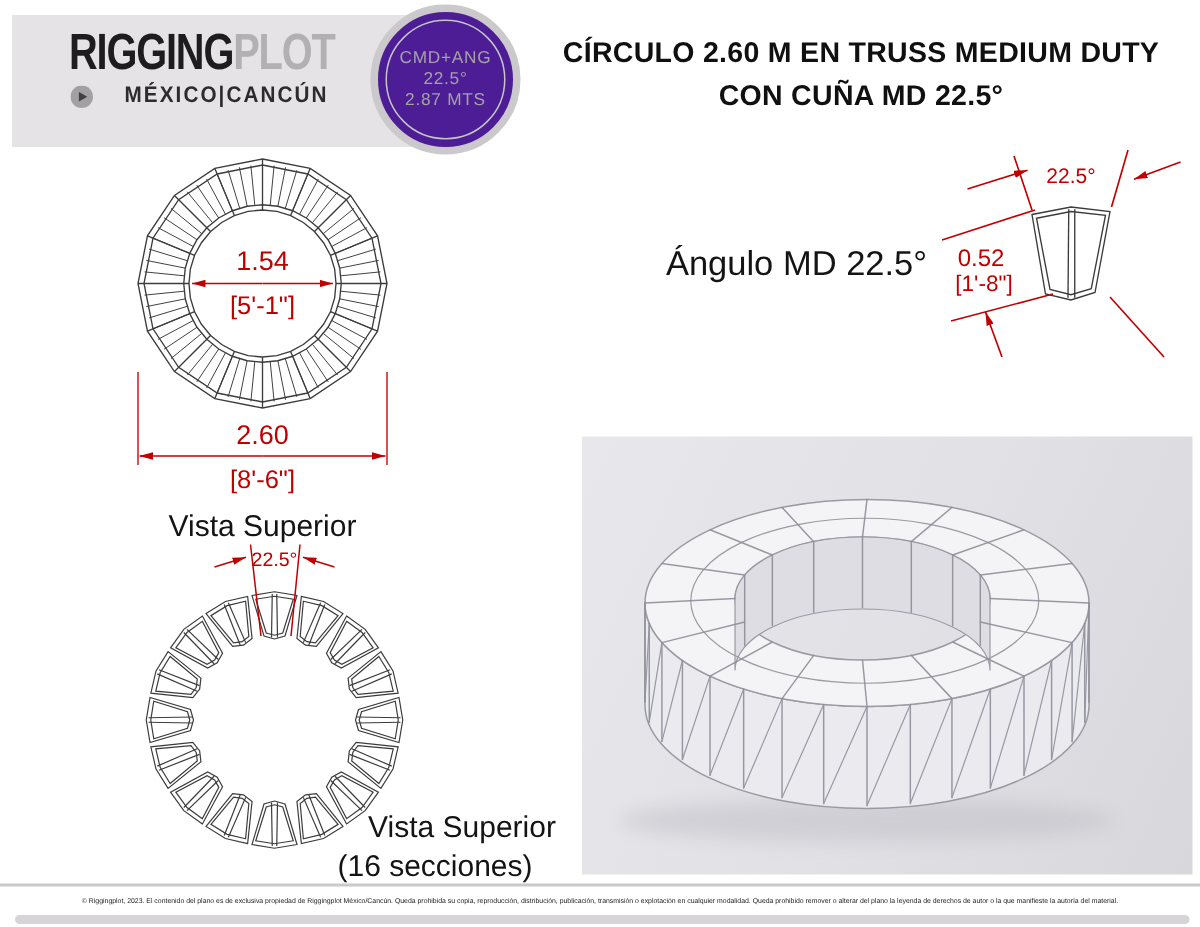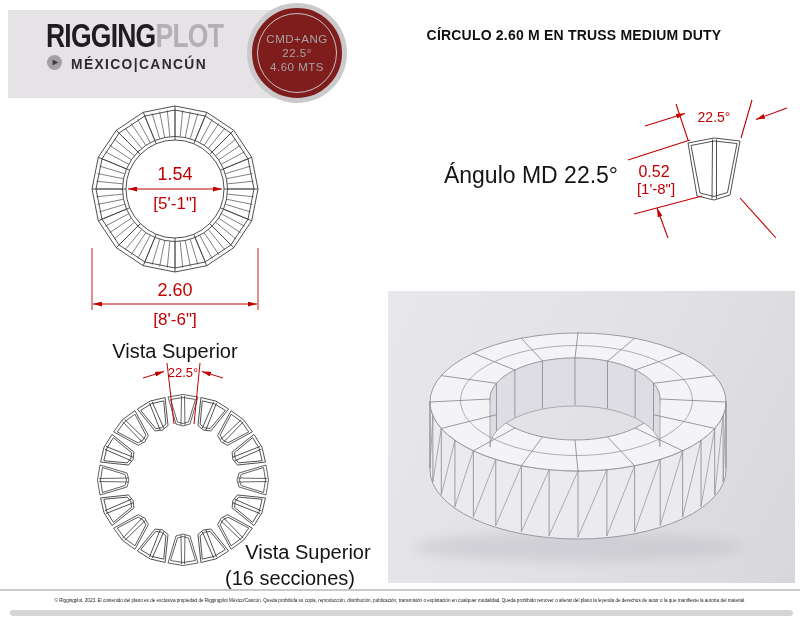--- a/index.html
+++ b/index.html
@@ -5,30 +5,30 @@
   html,body{margin:0;padding:0;}
   body{width:800px;height:618px;position:relative;background:#ffffff;overflow:hidden;
        font-family:"Liberation Sans",sans-serif;}
   .abs{position:absolute;}
   
   .logo-box{left:8px;top:10px;width:278px;height:88px;background:#e5e3e5;}
   .brand{left:46px;top:18px;white-space:nowrap;font-weight:700;font-size:34px;line-height:34px;
          letter-spacing:-1px;transform:scaleX(0.78);transform-origin:left top;}
   .brand .p1{color:#1e1c1e;}
   .brand .p2{color:#b2b0b2;}
-  .loc-row{left:47px;top:55px;display:flex;align-items:flex-start;gap:9px;}
+  .loc-row{left:47px;top:55px;display:flex;align-items:flex-end;gap:21px;}
   .loc-txt{font-weight:700;font-size:15px;letter-spacing:1.5px;color:#2d2b2d;
            transform:scaleX(0.92);transform-origin:left center;white-space:nowrap;}
-  .badge{left:247px;top:3px;width:100px;height:100px;border-radius:50%;background:#7f1d1d;
+  .badge{left:247px;top:3px;width:100px;height:100px;border-radius:50%;background:#4c1d95;
          border:5px solid #cbc9cb;box-sizing:border-box;display:flex;align-items:center;justify-content:center;}
   .badge-inner{width:78px;height:78px;border-radius:50%;border:1.5px solid #c6c4c6;
          display:flex;flex-direction:column;align-items:center;justify-content:center;}
   .badge-inner div{font-size:11.5px;line-height:14px;color:#a5a3a5;letter-spacing:0.5px;text-align:center;}
   .title{left:356px;top:21px;width:436px;text-align:center;font-weight:700;color:#101010;
-         font-size:14px;line-height:29px;letter-spacing:0.2px;}
+         font-size:19px;line-height:29px;letter-spacing:0.2px;}
   
   .lbl{color:#141414;font-size:20px;text-align:center;}
   
   svg.abs{overflow:visible;}
   .dwg{stroke:#3c3c3c;fill:none;}
   .redln{stroke:#c00000;fill:none;}
   text{font-family:"Liberation Sans",sans-serif;}
   text.dim{fill:#c00000;stroke:none;}
   
   .rule{left:0;top:589px;width:800px;height:2px;background:#cacacc;}
@@ -48,25 +48,26 @@
   <svg width="15" height="15" style="position:static;">
     <circle cx="7.5" cy="7.5" r="7.5" fill="#a3a0a3"></circle>
     <path d="M5.6,4.4 L11.2,7.5 L5.6,10.6 Z" fill="#413f41"></path>
   </svg>
   <span class="loc-txt">MÉXICO|CANCÚN</span>
 </div>
 <div class="abs badge">
   <div class="badge-inner">
     <div>CMD+ANG</div>
     <div>22.5°</div>
-    <div>4.60 MTS</div>
+    <div>2.87 MTS</div>
   </div>
 </div>
 <div class="abs title">
   <div>CÍRCULO 2.60 M EN TRUSS MEDIUM DUTY</div>
+  <div>CON CUÑA MD 22.5°</div>
 </div>
 
 <svg class="abs" style="left:70px;top:103px;" width="212" height="238" viewBox="0 0 212 238">
   <defs>
     <marker id="ra" markerUnits="userSpaceOnUse" markerWidth="9" markerHeight="5" refX="9" refY="2.5" orient="auto">
       <path d="M0,0 L9,2.5 L0,5 Z" fill="#c00000"></path>
     </marker>
   </defs>
   <g id="ring-structure" class="dwg" stroke-width="0.65">
       <polygon points="105.0,3.0 136.8,9.3 163.7,27.3 181.7,54.2 188.0,86.0 181.7,117.8 163.7,144.7 136.8,162.7 105.0,169.0 73.2,162.7 46.3,144.7 28.3,117.8 22.0,86.0 28.3,54.2 46.3,27.3 73.2,9.3" stroke-width="0.9"></polygon>

